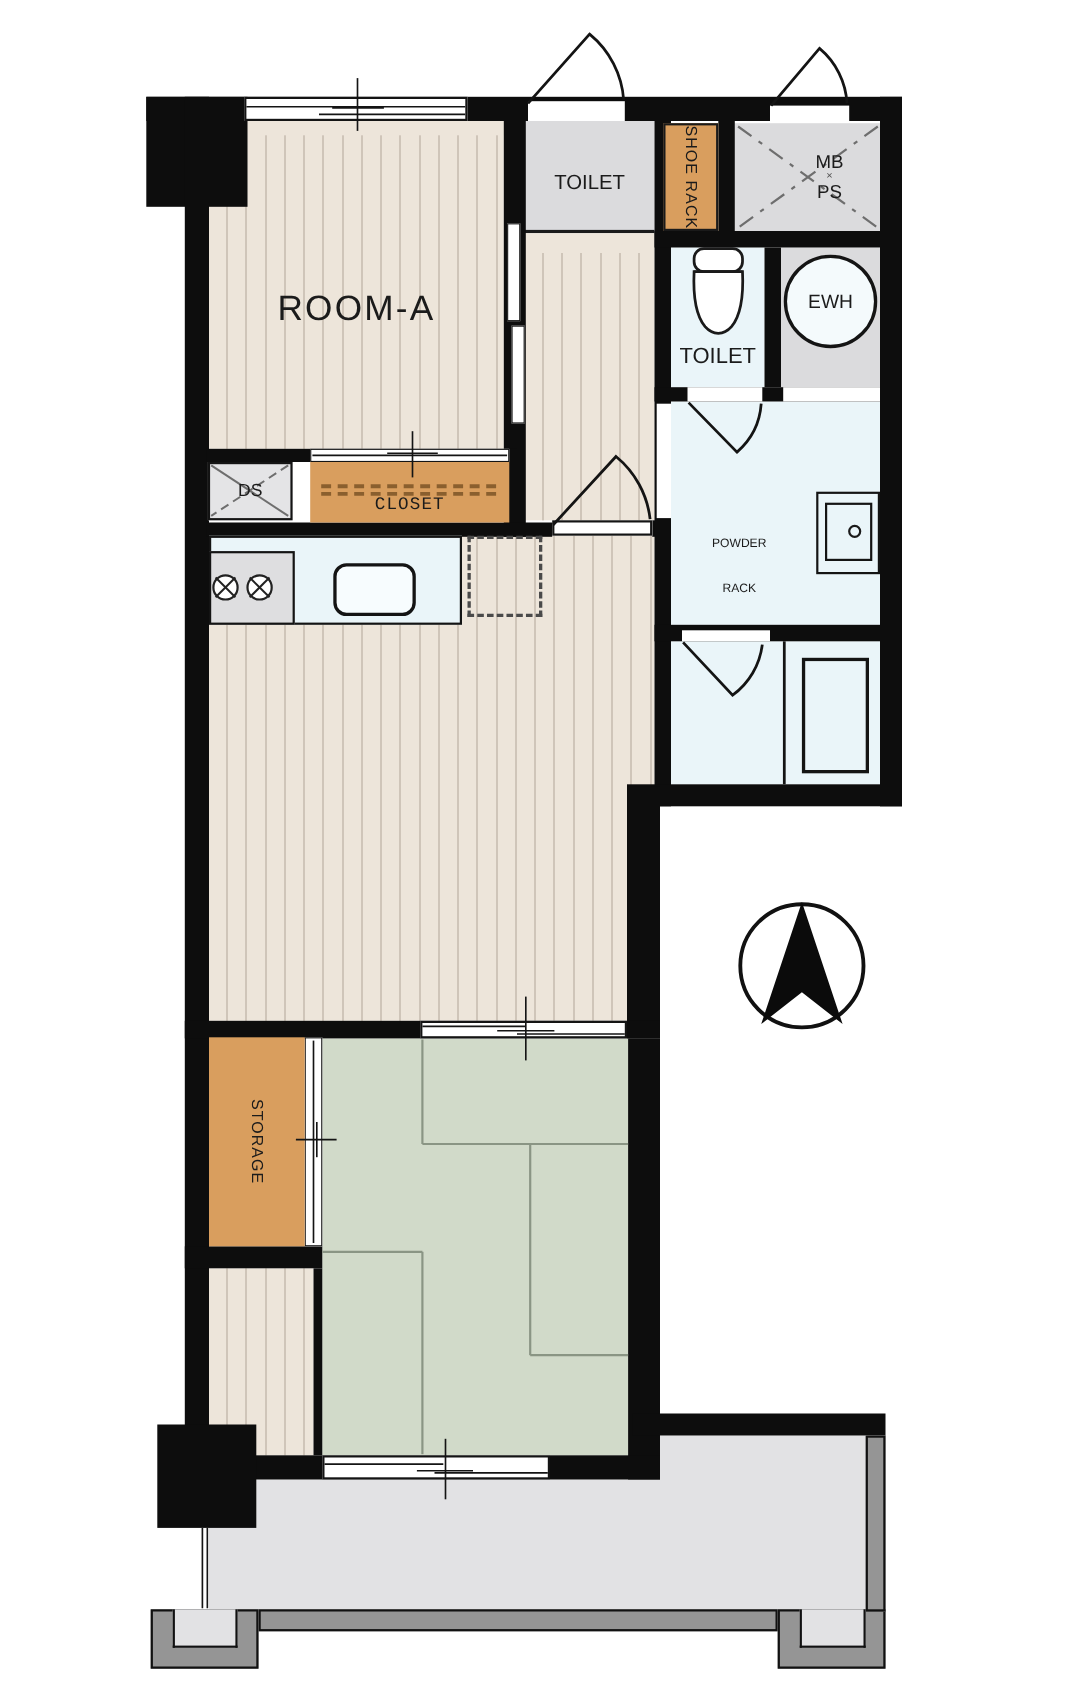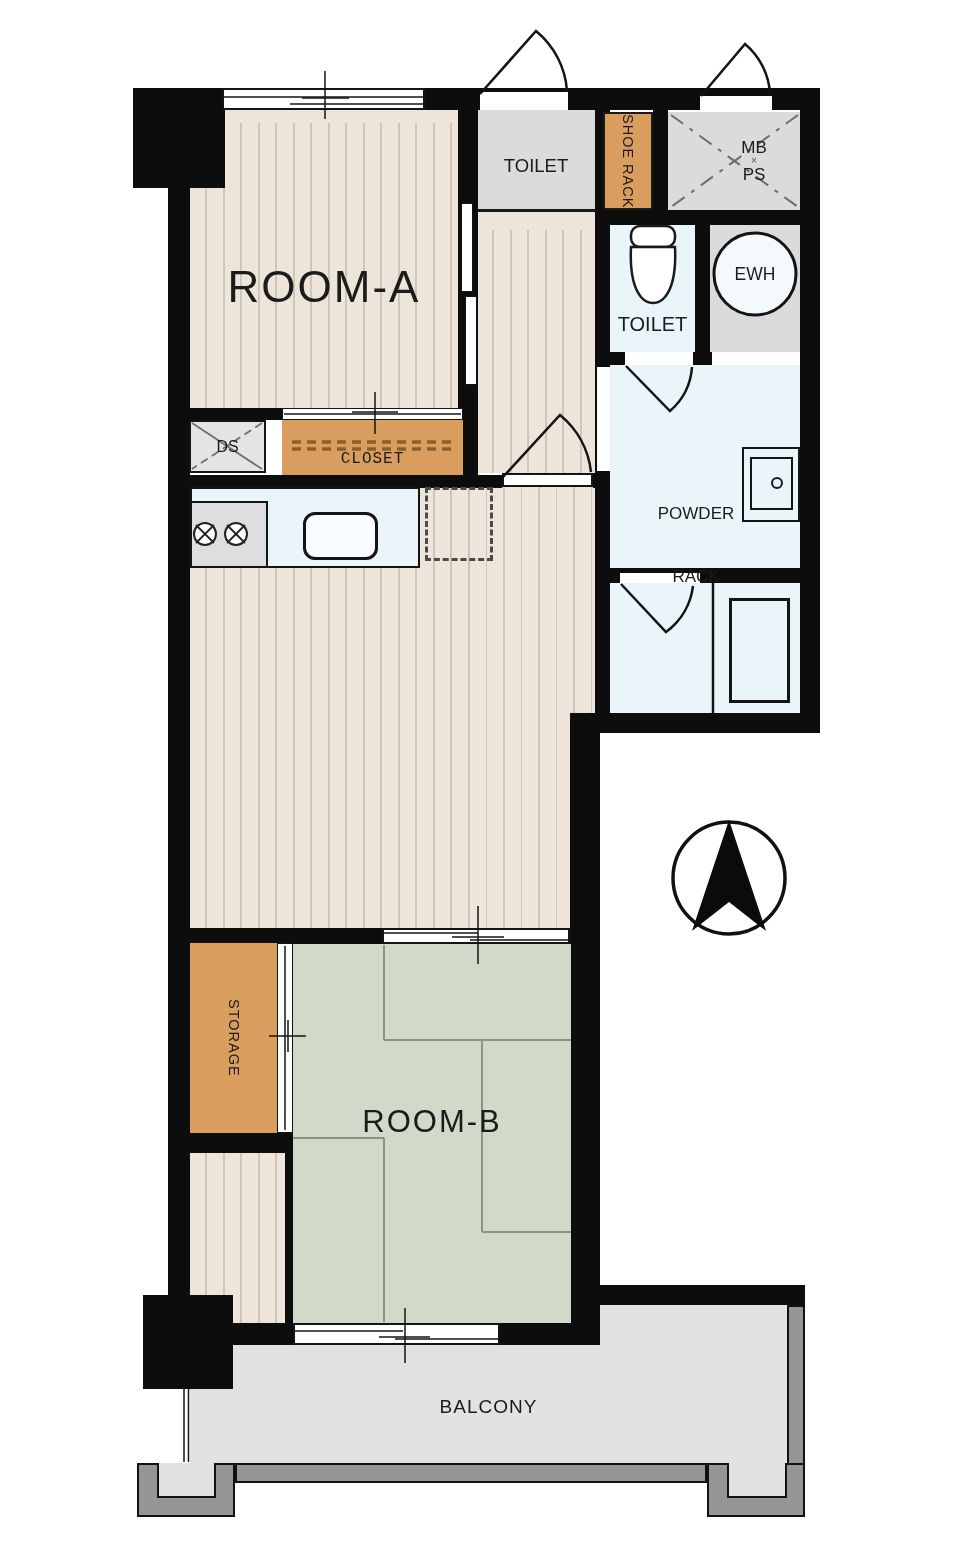--- a/index.html
+++ b/index.html
@@ -184,32 +184,30 @@
     </g>
 
     <circle cx="755" cy="274" r="41" fill="#F4FAFC" stroke="#141414" stroke-width="3"></circle>
 
     <g>
       <circle cx="729" cy="878" r="56" fill="#fff" stroke="#111" stroke-width="3.5"></circle>
       <path d="M729,820 L766,931 L729,902 L692,931 Z" fill="#0b0b0b"></path>
     </g>
   </svg>
 
-  <div class="lbl" style="left:190px;top:262px;width:268px;font-size:44px;letter-spacing:2px;font-weight:500;">ROOM-A</div>
-  <div class="lbl" style="left:293px;top:1104px;width:278px;font-size:31px;letter-spacing:2px;font-weight:500;">ROOM-B</div>
+  <div class="lbl" style="left:190px;top:262px;width:268px;font-size:32px;letter-spacing:2px;font-weight:500;">ROOM-A</div>
   <div class="lbl" style="left:477px;top:155px;width:118px;font-size:18.5px;font-weight:500;">TOILET</div>
   <div class="lbl vert flexc" style="left:603px;top:112px;width:50px;height:98px;font-size:14.5px;letter-spacing:1px;font-weight:500;">SHOE RACK</div>
   <div class="lbl flexc" style="left:668px;top:112px;width:132px;height:98px;flex-direction:column;line-height:1.0;font-size:17px;font-weight:500;margin-left:20px;">
     <span>MB</span>
     <span style="font-size:10px;color:#555;">×</span>
     <span>PS</span>
   </div>
   <div class="lbl" style="left:610px;top:313px;width:85px;font-size:20px;font-weight:400;">TOILET</div>
   <div class="lbl" style="left:714px;top:264px;width:82px;font-size:17.5px;font-weight:500;">EWH</div>
-  <div class="lbl" style="left:630px;top:460px;width:132px;font-size:17px;line-height:1.25;font-weight:500;">
+  <div class="lbl" style="left:606px;top:460px;width:132px;font-size:11px;line-height:1.25;font-weight:500;">
     <div>POWDER</div>
     <div>RACK</div>
   </div>
   <div class="lbl" style="left:282px;top:450px;width:181px;font-size:16px;letter-spacing:1px;font-weight:500;font-family:Liberation Mono, monospace;">CLOSET</div>
   <div class="lbl flexc" style="left:189px;top:420px;width:77px;height:53px;font-size:16px;font-weight:500;">DS</div>
   <div class="lbl vert flexc" style="left:190px;top:943px;width:87px;height:190px;font-size:14.5px;letter-spacing:1px;font-weight:500;">STORAGE</div>
-  <div class="lbl" style="left:190px;top:1396px;width:597px;font-size:19px;letter-spacing:1px;font-weight:500;">BALCONY</div>
 </div>
 
 </body></html>

